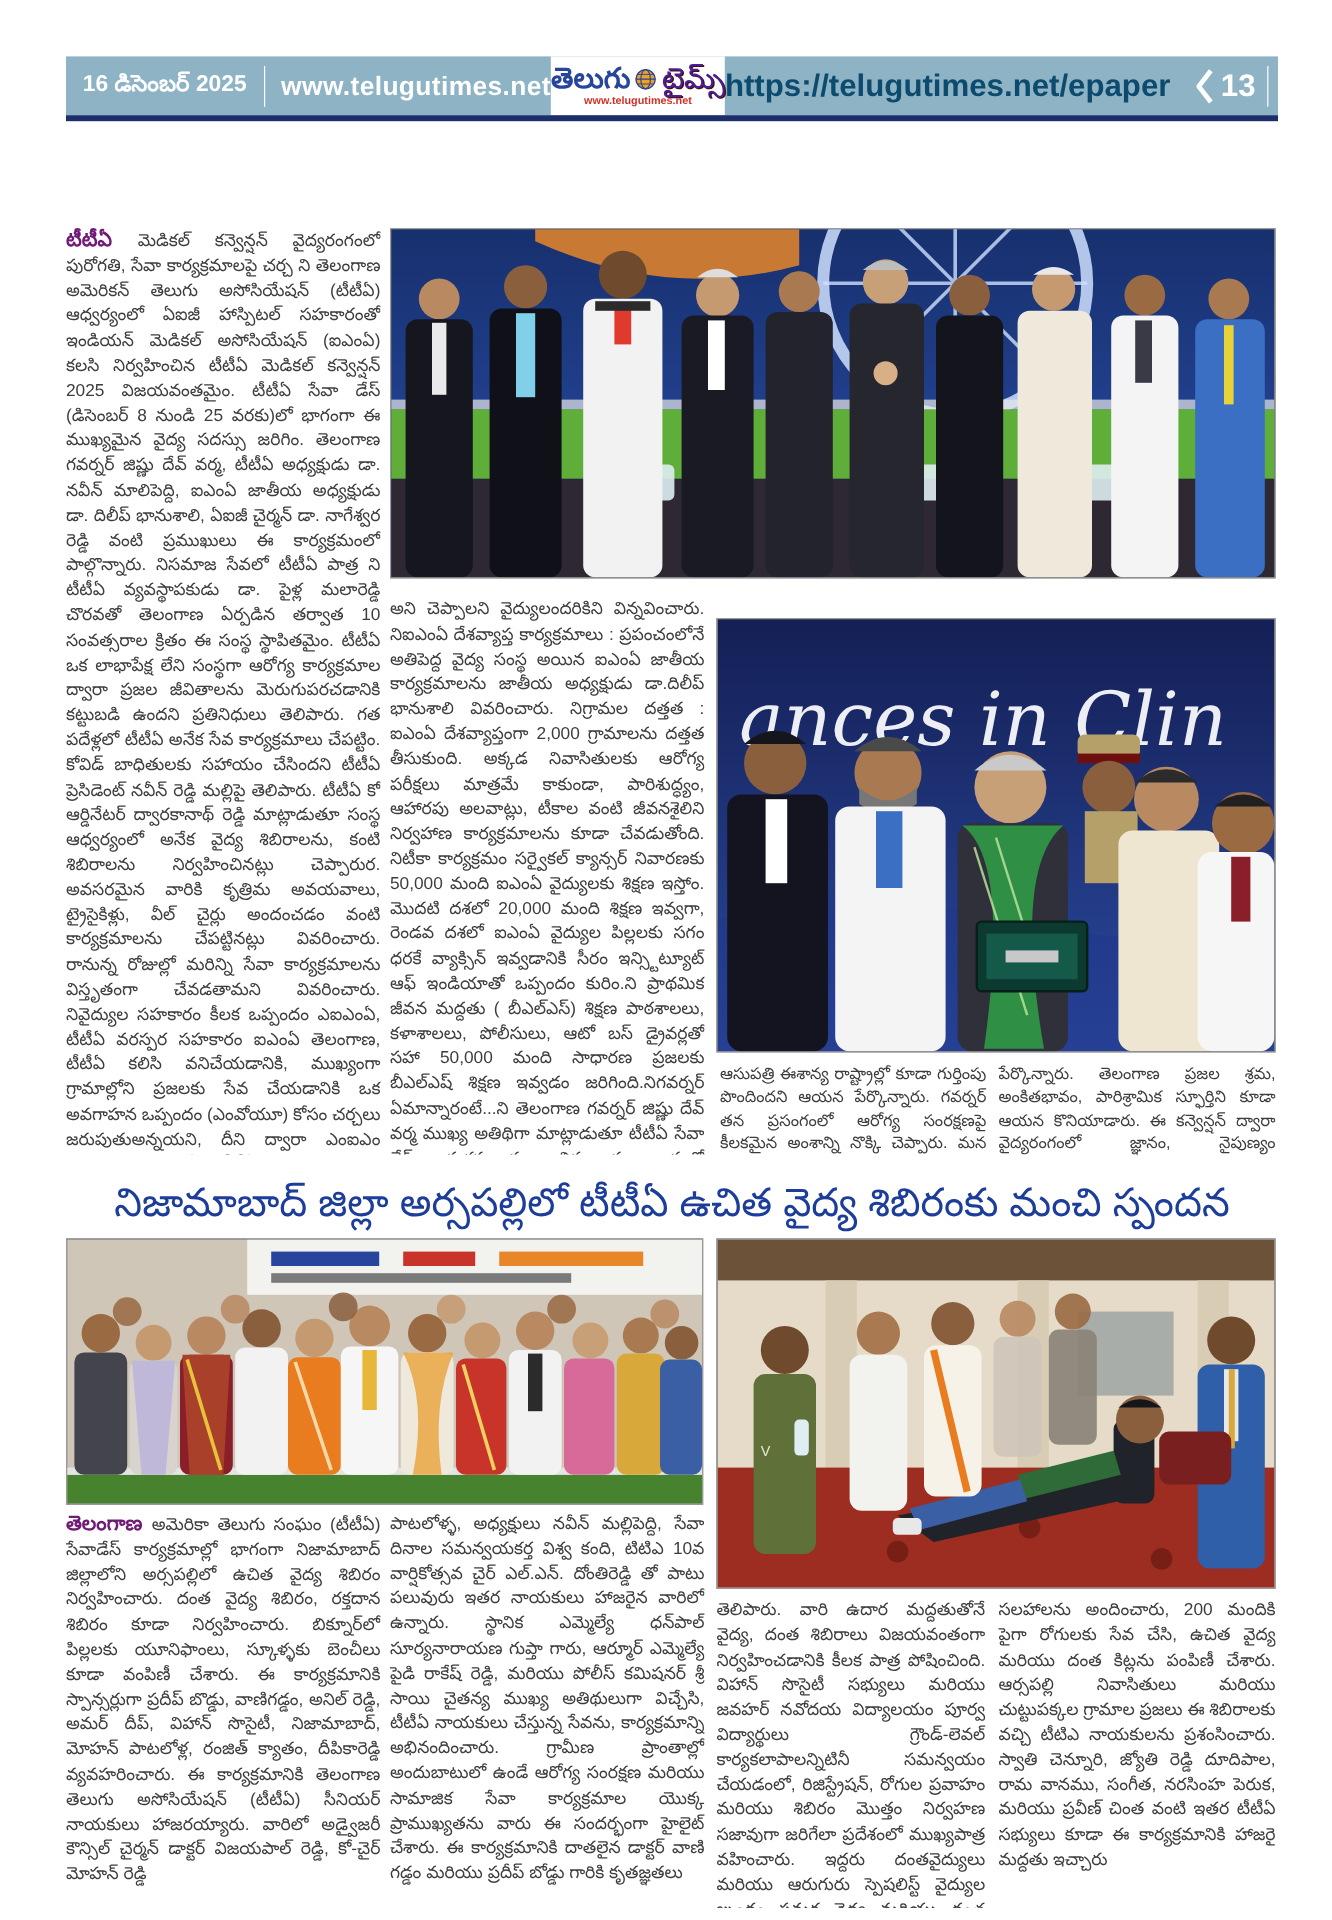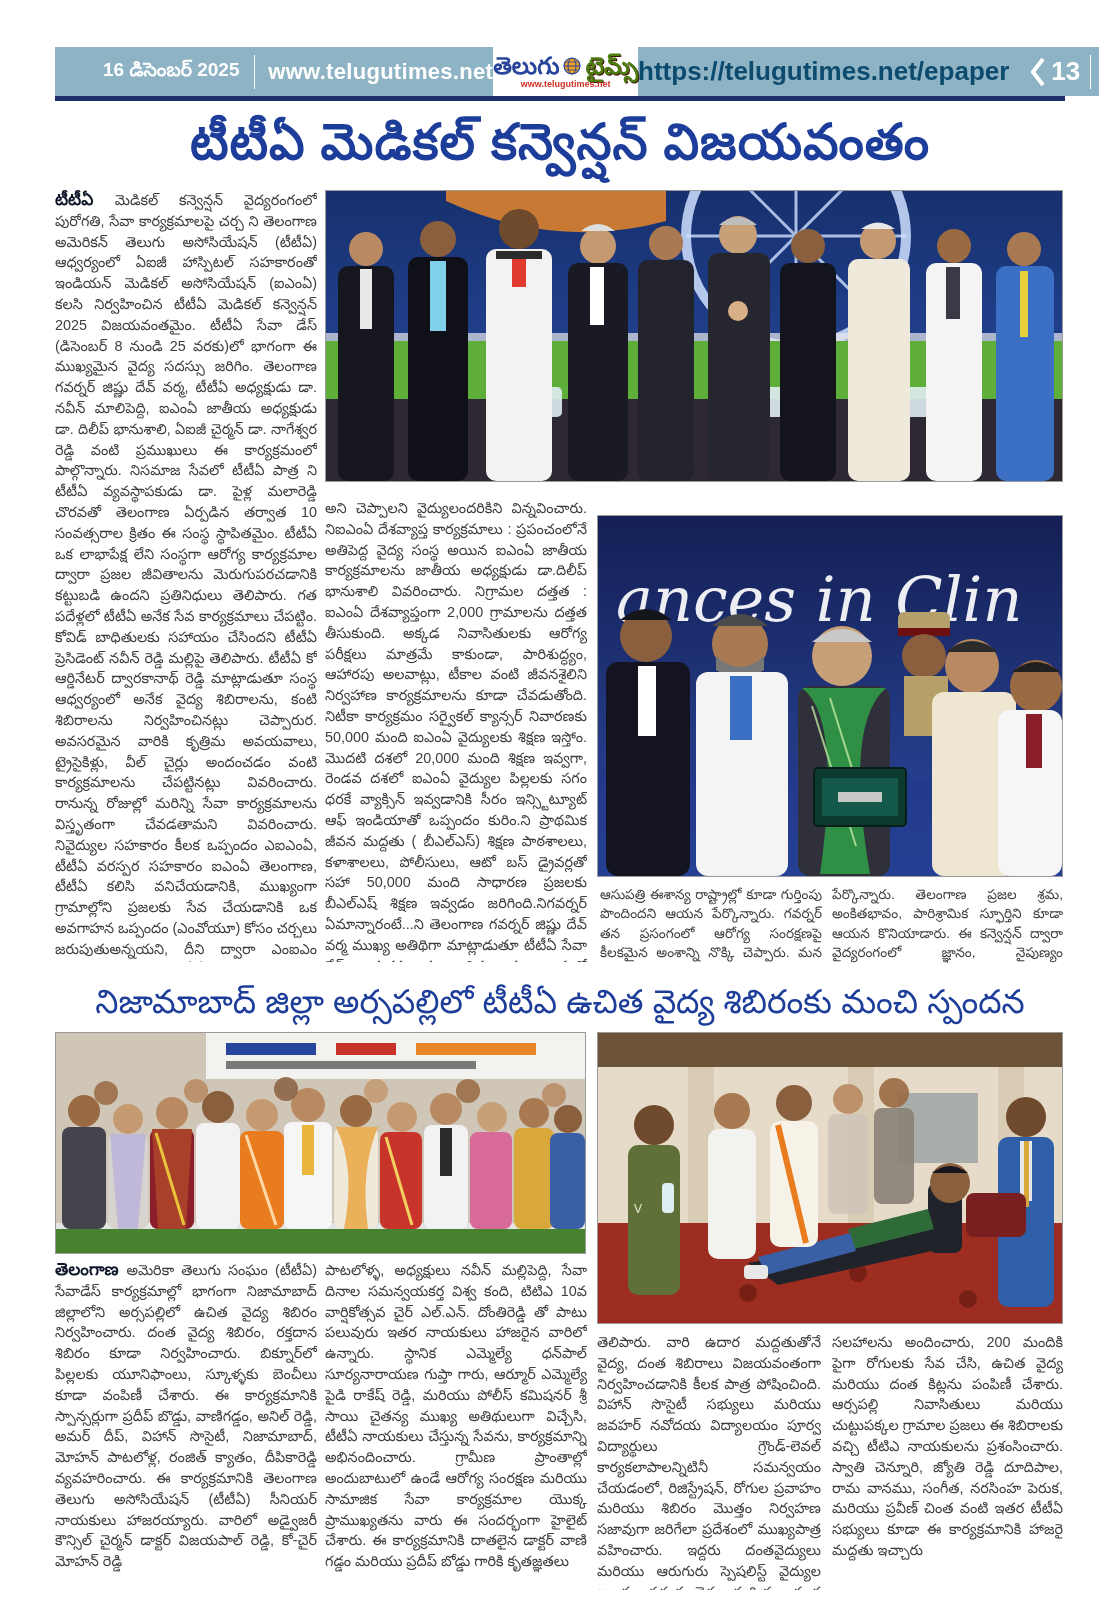--- a/index.html
+++ b/index.html
@@ -1,45 +1,45 @@
 <!DOCTYPE html>
 <html><head>
 <meta charset="utf-8">
 <style>
   html,body{margin:0;padding:0;background:#ffffff;}
   .page{position:relative;width:1110px;height:1600px;background:#fff;overflow:hidden;
         font-family:"Liberation Sans","DejaVu Sans",sans-serif;}
   .abs{position:absolute;}
 
   
-  .topbar{left:55px;top:47px;width:1010px;height:49px;background:#8db3c5;display:flex;align-items:center;padding-left:34px;}
+  .topbar{left:55px;top:47px;width:1010px;height:49px;background:#8db3c5;display:flex;align-items:center;}
   .topbar .date{color:#fff;font-weight:bold;font-size:19px;padding-left:14px;white-space:nowrap;}
   .vsep{width:3px;height:34px;background:#fff;margin:0 14px;}
   .topbar .siteurl{color:#fff;font-weight:bold;font-size:22px;letter-spacing:.3px;}
   .logobox{background:#fff;height:49px;width:210px;display:flex;flex-direction:column;
            align-items:center;justify-content:center;line-height:1;}
   .logoline{display:flex;align-items:center;gap:4px;}
   .logo-telugu{color:#27459c;font-weight:bold;font-size:24px;}
-  .logo-times{color:#4d7c0f;font-weight:bold;font-size:24px;text-shadow:1px 1px 0 #40100c;}
+  .logo-times{color:#4c1d95;font-weight:normal;font-size:24px;text-shadow:1px 1px 0 #40100c;}
   .logo-sub{color:#d03025;font-size:9px;font-weight:bold;margin-top:2px;}
   .epaperurl{color:#0c4a6e;font-weight:bold;font-size:26px;margin-left:auto;white-space:nowrap;}
   .pagenum{display:flex;align-items:center;gap:6px;margin:0 10px 0 22px;text-align:right;}
   .pagenum .num{color:#fff;font-size:26px;font-weight:bold;}
   .endsep{width:3px;height:34px;background:#fff;margin-right:8px;}
   .navyrule{left:55px;top:96px;width:1010px;height:5px;background:#1d2f6b;}
 
   
   .headline1{left:55px;top:104px;width:1010px;height:80px;color:#1c3d99;font-weight:bold;
              font-size:50px;text-align:center;line-height:76px;letter-spacing:1px;}
   .headline2{left:55px;top:978px;width:1010px;height:48px;color:#1c3d99;font-weight:normal;
              font-size:33px;text-align:center;line-height:48px;}
 
   
   .bodytext{font-size:14.4px;line-height:20.8px;text-align:justify;color:#3d3d3d;}
-  .lead{font-weight:bold;font-size:17px;color:#0f172a;}
+  .lead{font-weight:bold;font-size:17px;color:#701a75;}
 
   .photo{border:1px solid #9a9a9a;box-sizing:border-box;background:#777;}
   svg{display:block;}
 </style>
 </head>
 <body>
 
 <div class="page">
 
   <div class="abs topbar">
@@ -64,21 +64,20 @@
     <span class="pagenum">
       <svg width="14" height="30" viewBox="0 0 14 30">
         <polyline points="12,2 2,15 12,28" fill="none" stroke="#ffffff" stroke-width="4"></polyline>
       </svg>
       <span class="num">13</span>
     </span>
     <span class="endsep"></span>
   </div>
   <div class="abs navyrule"></div>
 
-  <div class="abs headline1">టీటీఏ మెడికల్ కన్వెన్షన్ విజయవంతం</div>
 
   <div class="abs photo" style="left:325px;top:190px;width:738px;height:292px;">
     <svg width="736" height="290" viewBox="0 0 736 290">
       <defs>
         <linearGradient id="bg1" x1="0" y1="0" x2="0" y2="1">
           <stop offset="0" stop-color="#17306e"></stop>
             <stop offset="1" stop-color="#2a4ea8"></stop>
         </linearGradient>
       </defs>
       <rect width="736" height="290" fill="url(#bg1)"></rect>

